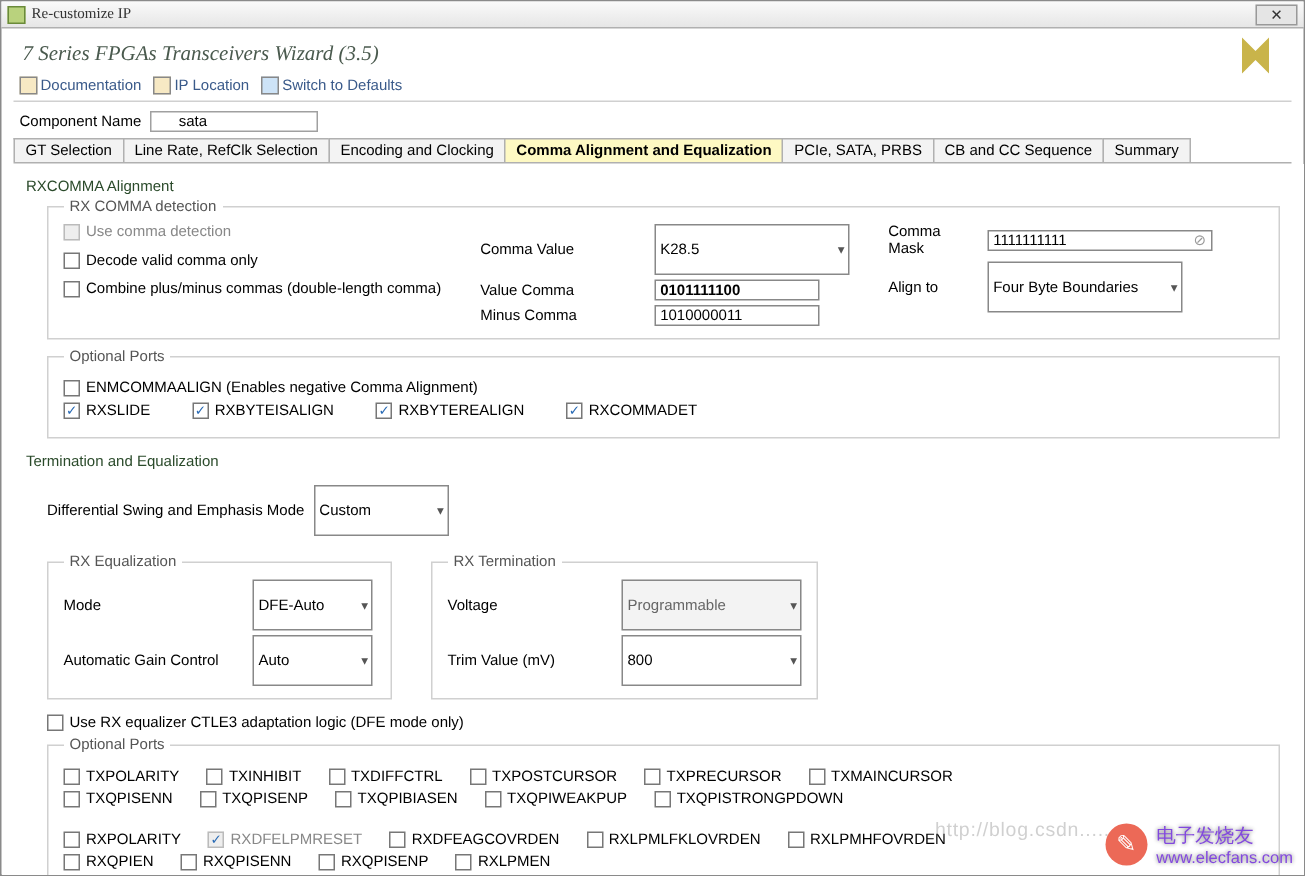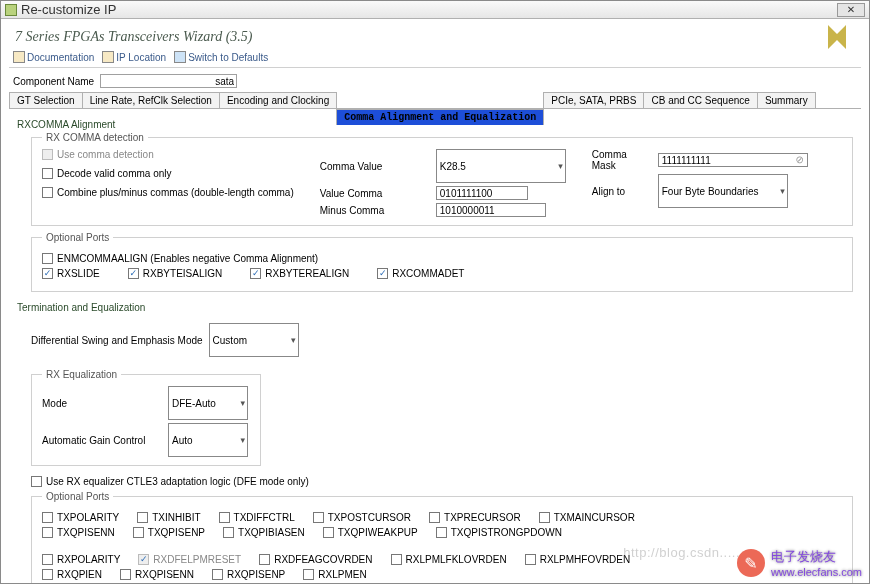--- a/index.html
+++ b/index.html
@@ -1,32 +1,32 @@
 <!DOCTYPE html>
 <html><head>
 <meta charset="utf-8">
 <style>
 * { box-sizing: border-box; font-family: "Segoe UI", Tahoma, sans-serif; font-size: 10px; }
 body { margin: 0; background: #f0f0f0; width: 870px; height: 584px; overflow: hidden; position: relative; }
 .window { background: #fff; border: 1px solid #8a8a8a; width: 870px; height: 584px; display: flex; flex-direction: column; }
 .titlebar { height: 18px; background: linear-gradient(#fafafa,#e6e6e6); border-bottom: 1px solid #b0b0b0; display: flex; align-items: center; padding: 0 4px; }
-.titlebar .title { flex: 1; color: #333; font-size: 13px; }
+.titlebar .title { flex: 1; color: #333; font-size: 10px; font-family: Liberation Serif, serif; }
 .titlebar .close { width: 28px; height: 14px; background: #e5e5e5; border: 1px solid #999; display:flex;align-items:center;justify-content:center;color:#333;}
 .header { padding: 10px 14px 4px; font-style: italic; }
 .header h1 { margin:0; font-family: Georgia,serif; font-size: 14px; color: #4a5a4e; font-weight: normal;}
 .toolbar { padding: 2px 12px; display:flex; gap:8px; align-items:center; color:#3a5a8a;}
 .toolbar .tb-item { display:flex; align-items:center; gap:2px; cursor:pointer;}
 .toolbar .ico { width:12px;height:12px;display:inline-block;border:1px solid #888;background:#f7e9c4;}
 .toolbar .ico.blue{background:#cde3f7;}
 .divider { height:1px; background:#d0d0d0; margin:2px 8px;}
 .compname { padding: 4px 12px; display:flex; gap:6px; align-items:center;}
-.compname input { width:137px; height:14px; border:1px solid #a0a0a0; padding:0 2px;text-align:right;}
+.compname input { width:112px; height:14px; border:1px solid #a0a0a0; padding:0 18px;}
 .tabs { display:flex; margin:0 8px; border-bottom:1px solid #b0b0b0;}
 .tab { padding:2px 7px; border:1px solid #b0b0b0; border-bottom:none; margin-right:-1px; background:#f3f3f3; cursor:pointer; white-space:nowrap;}
-.tab.active { background:#1d4ed8; font-weight:bold; position:relative; top:17px;font-family:Liberation Mono, monospace;}
+.tab.active { background:#fef9c3; font-weight:bold; position:relative; top:0;}
 .content { flex:1; padding:6px 16px 10px; overflow:auto; background:#fff;}
 .group-title { color:#2a4a2a; margin:4px 0 2px;}
 .sub { margin-left:14px;}
 fieldset { border:1px solid #d0d0d0; margin:2px 0 6px; padding:6px 10px 8px;}
 legend { color:#555; padding:0 4px;}
 .row { display:flex; align-items:center; gap:6px; margin:10px 0;}
 .col { display:flex; flex-direction:column; gap:4px;}
 .checkbox { width:11px;height:11px;border:1px solid #777;display:inline-flex;align-items:center;justify-content:center;background:#fff;}
 .checkbox.checked::after{content:"✓";font-size:9px;color:#2a6bb5;line-height:1;}
 .checkbox.disabled{background:#eee;border-color:#bbb;}
@@ -120,21 +120,21 @@
                 <span class="checkbox"></span>
                 <span>Combine plus/minus commas (double-length comma)</span>
               </label>
           </div>
           <div class="kv">
             <span>Comma Value</span>
             <span class="select">
                 <span>K28.5</span>
               </span>
             <span>Value Comma</span>
-            <input class="input-txt" style="width: 92px;" value="0101111100">
+            <input class="input-txt" style="width: 110px; font-weight: bold;" value="0101111100">
             <span>Minus Comma</span>
             <input class="input-txt" style="width: 110px;" value="1010000011">
           </div>
           <div class="kv2" style="position:relative;">
             <span>Comma Mask</span>
             <div style="position:relative;">
               <input class="input-txt" style="width: 150px;" value="1111111111">
               <span style="position:absolute;right:4px;top:1px;color:#999;">⊘</span>
             </div>
             <span>Align to</span>
@@ -190,20 +190,33 @@
             <span>Mode</span>
             <span class="select">
                 <span>DFE-Auto</span>
               </span>
             <span>Automatic Gain Control</span>
             <span class="select">
                 <span>Auto</span>
               </span>
           </div>
         </fieldset>
+        <fieldset class="rxterm" style="flex:0 0 250px">
+          <legend>RX Termination</legend>
+          <div class="kv">
+            <span>Voltage</span>
+            <span class="select ro">
+                <span>Programmable</span>
+              </span>
+            <span>Trim Value (mV)</span>
+            <span class="select">
+                <span>800</span>
+              </span>
+          </div>
+        </fieldset>
       </div>
 
       <label class="cb" style="margin:4px 0">
           <span class="checkbox"></span>
           <span>Use RX equalizer CTLE3 adaptation logic (DFE mode only)</span>
         </label>
 
       <fieldset>
         <legend>Optional Ports</legend>
         <div class="ports2">

